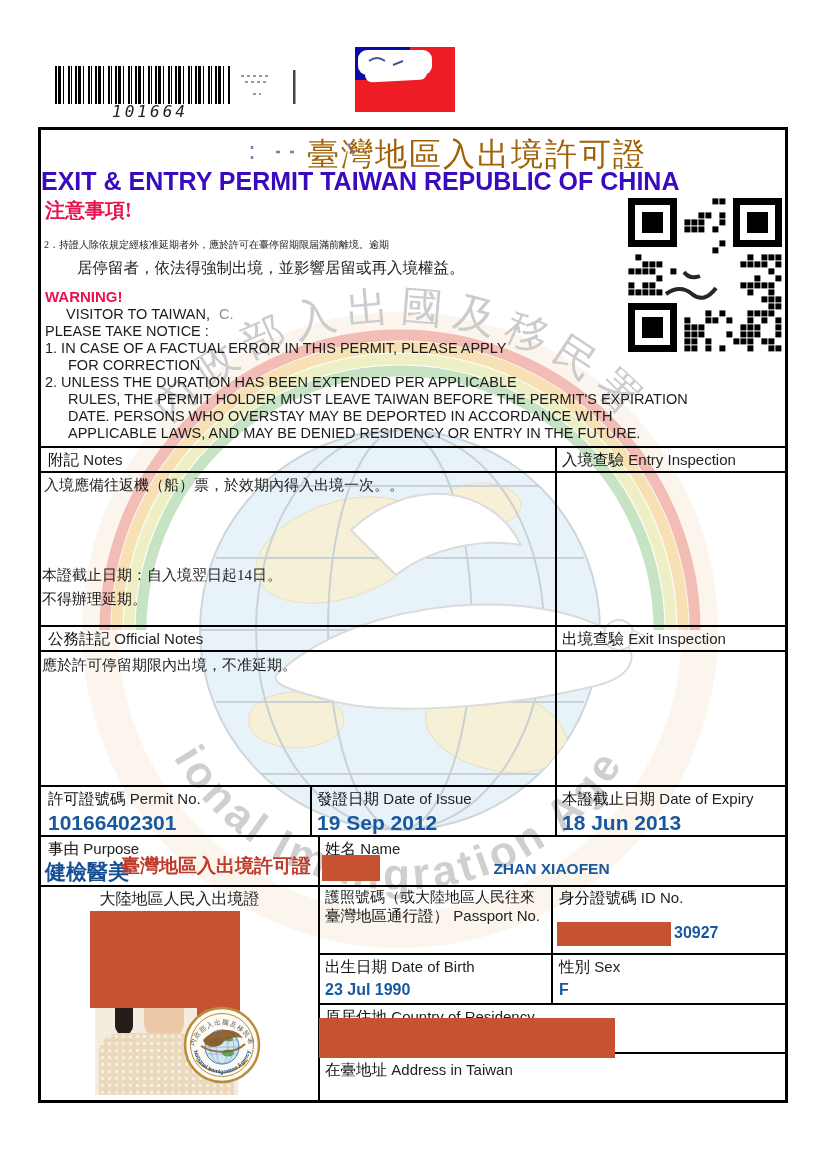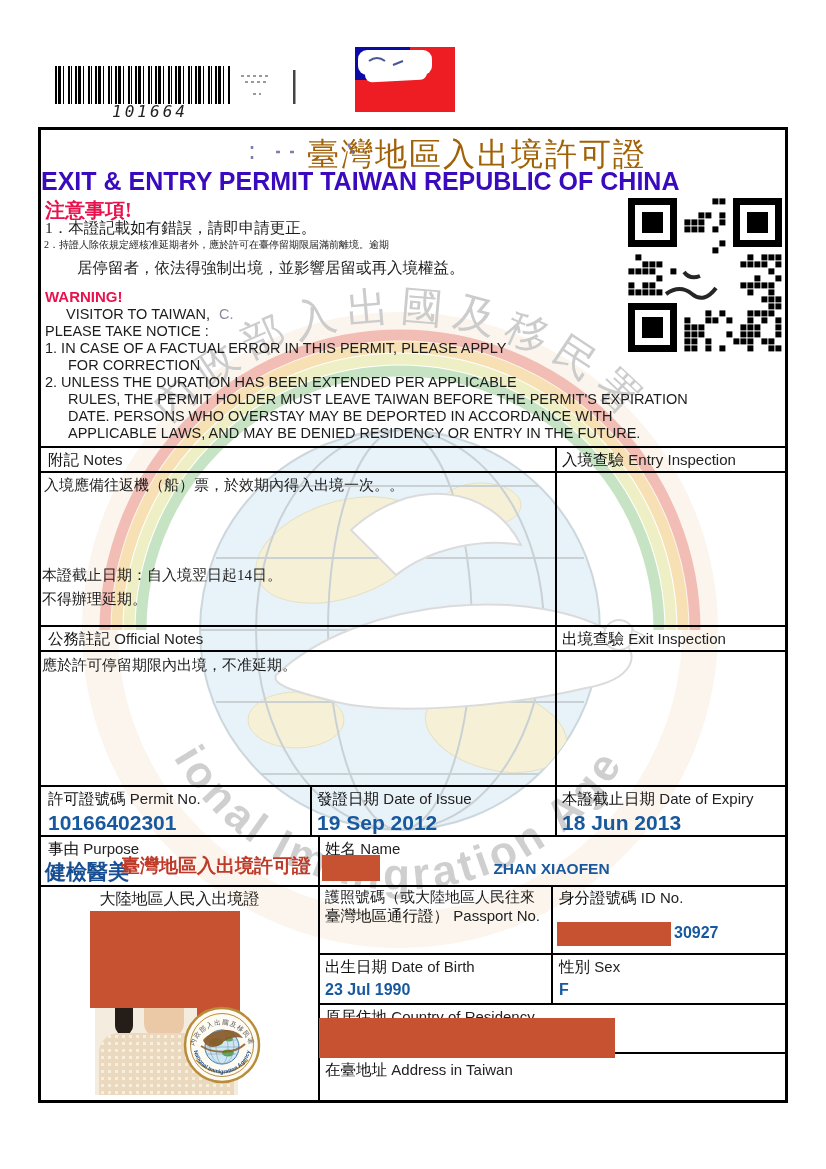--- a/index.html
+++ b/index.html
@@ -92,21 +92,20 @@
       </text>
     </svg>
 
     <svg class="abs" style="left:205px;top:10px;z-index:2;" width="110" height="26">
       <path d="M6,6 v3 M6,16 v3 M30,12 h4 M44,12 h4 M102,4 l6,10" stroke="#7d7db0" stroke-width="2.5" fill="none"></path>
     </svg>
     <div class="txt title-zh zh">臺灣地區入出境許可證</div>
     <div class="txt title-en">EXIT &amp; ENTRY PERMIT TAIWAN REPUBLIC OF CHINA</div>
 
     <div class="txt red-head zh" style="left:4px;top:67px;">注意事項!</div>
-    <div class="txt zh" style="left:4px;top:88px;font-size:15.5px;">1．本證記載如有錯誤，請即申請更正。</div>
     <div class="txt zh" style="left:3px;top:108px;font-size:10px;">2．持證人除依規定經核准延期者外，應於許可在臺停留期限屆滿前離境。逾期</div>
     <div class="txt zh" style="left:36px;top:128px;font-size:15.5px;">居停留者，依法得強制出境，並影響居留或再入境權益。</div>
 
     <div class="txt red-head" style="left:4px;top:158px;font-size:15px;">WARNING!</div>
     <div class="txt warn-line" style="left:4px;top:176px;margin-left:21px;">VISITOR TO TAIWAN,</div>
     <div class="txt warn-line frag" style="left:178px;top:176px;">C.</div>
     <div class="txt warn-line" style="left:4px;top:193px;">PLEASE TAKE NOTICE :</div>
     <div class="txt warn-line" style="left:4px;top:210px;">1.   IN CASE OF A FACTUAL ERROR IN THIS PERMIT, PLEASE APPLY</div>
     <div class="txt warn-line" style="left:27px;top:227px;">FOR CORRECTION</div>
     <div class="txt warn-line" style="left:4px;top:244px;">2.   UNLESS THE DURATION HAS BEEN EXTENDED PER APPLICABLE</div>

